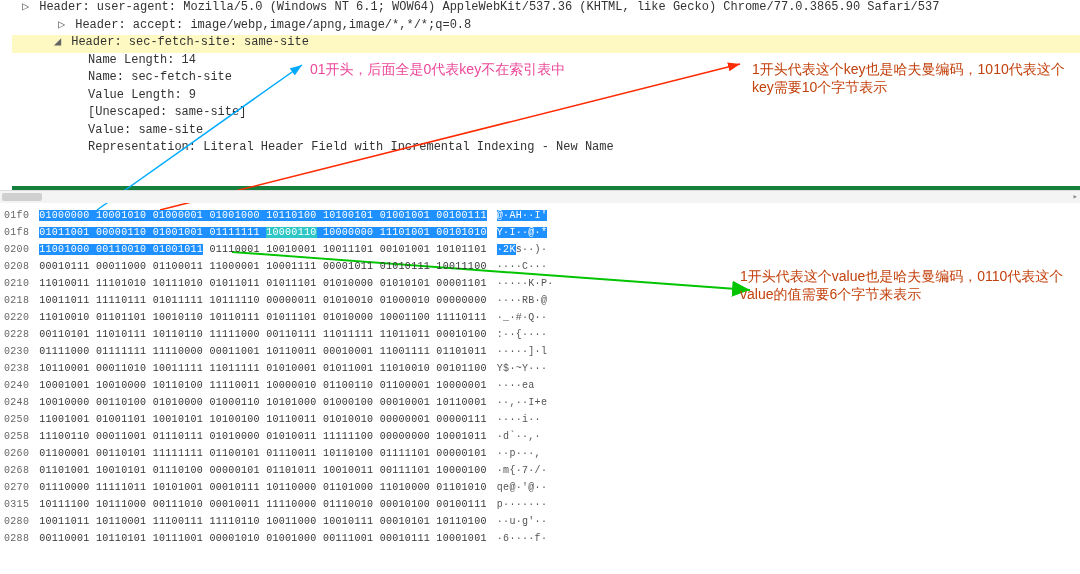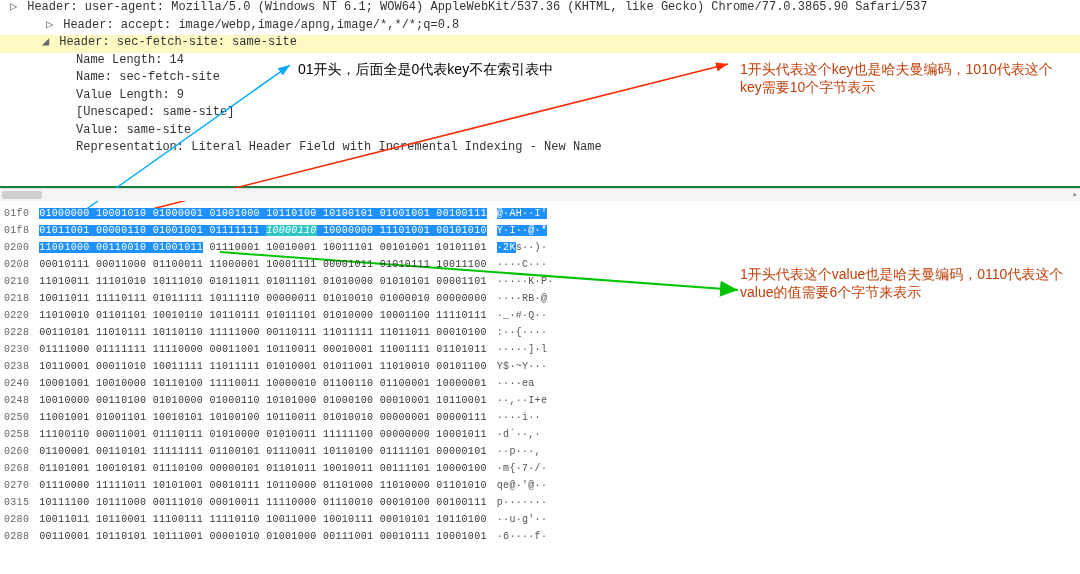--- a/index.html
+++ b/index.html
@@ -1,40 +1,40 @@
 <!DOCTYPE html>
 <html><head>
 <meta charset="utf-8">
 <style>
   html,body{margin:0;padding:0;width:1080px;height:574px;overflow:hidden;
     font-family:Consolas,"Courier New",monospace;font-size:12px;color:#333;
     background:#fff;}
-  .top-pane{border-bottom:2px solid #15803d;position:relative;height:186px;}
+  .top-pane{border-bottom:4px solid #15803d;position:relative;height:186px;margin-left:12px;}
   .tree-row{white-space:nowrap;padding:0 0 2px 4px;line-height:15.5px;}
   .triangle{display:inline-block;width:10px;color:#666;}
   .tree-level0{padding-left:10px;}
   .tree-level1{padding-left:46px;}
   .tree-level2{padding-left:76px;}
   .sel-row{background:#fef9c3;padding-left:42px;}
   .scroll-stub{height:12px;background:#f4f4f4;border-top:1px solid #ddd;
     position:relative;}
   .scroll-stub .thumb{position:absolute;left:2px;top:2px;height:8px;width:40px;
     background:#cfcfcf;border-radius:2px;}
   .scroll-stub .arrow{position:absolute;right:2px;top:0;font-size:9px;color:#888;}
   .hex-pane{display:flex;font-size:10px;line-height:17px;letter-spacing:0.3px;
     padding:4px 0 0 4px;}
   .offset-col{color:#666;padding-right:10px;}
   .bits-col{white-space:pre;}
   .ascii-col{padding-left:10px;color:#555;white-space:pre;}
   .hl-byte{background:#1e90ff;color:#fff;}
-  .hl-cyan{background:#2fc6c6;color:#fff;font-style:italic;}
+  .hl-cyan{background:#2fc6c6;color:#fff;}
   
   .ann{position:absolute;font-family:"Microsoft YaHei","SimSun",Arial,sans-serif;
     font-size:14px;line-height:18px;pointer-events:none;}
-  .ann-red{color:#000000;}
+  .ann-red{color:#ec4899;}
   .ann-orange{color:#c2410c;}
   svg.arrow{position:absolute;overflow:visible;pointer-events:none;}
 </style>
 </head>
 <body>
 
 <div class="top-pane">
 
   <div class="tree-row tree-level0">
     <span class="triangle">▷</span>

